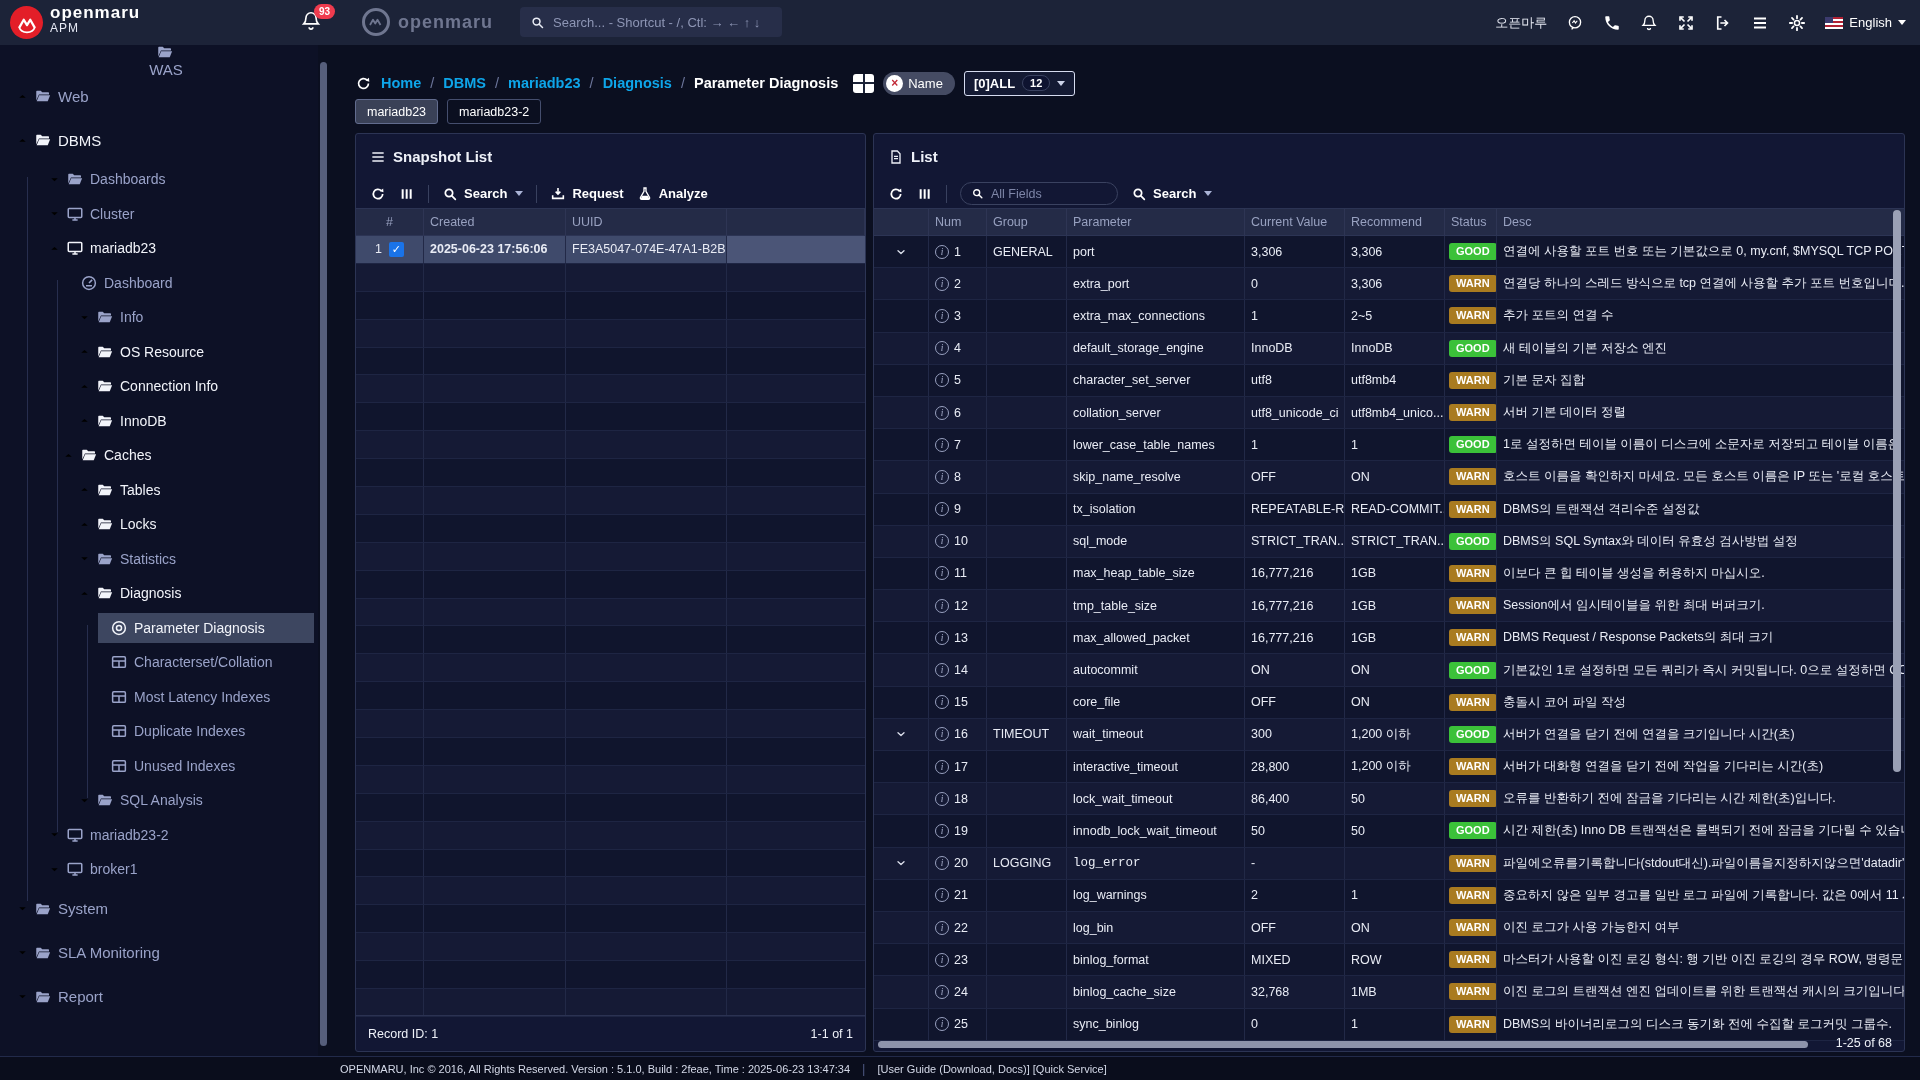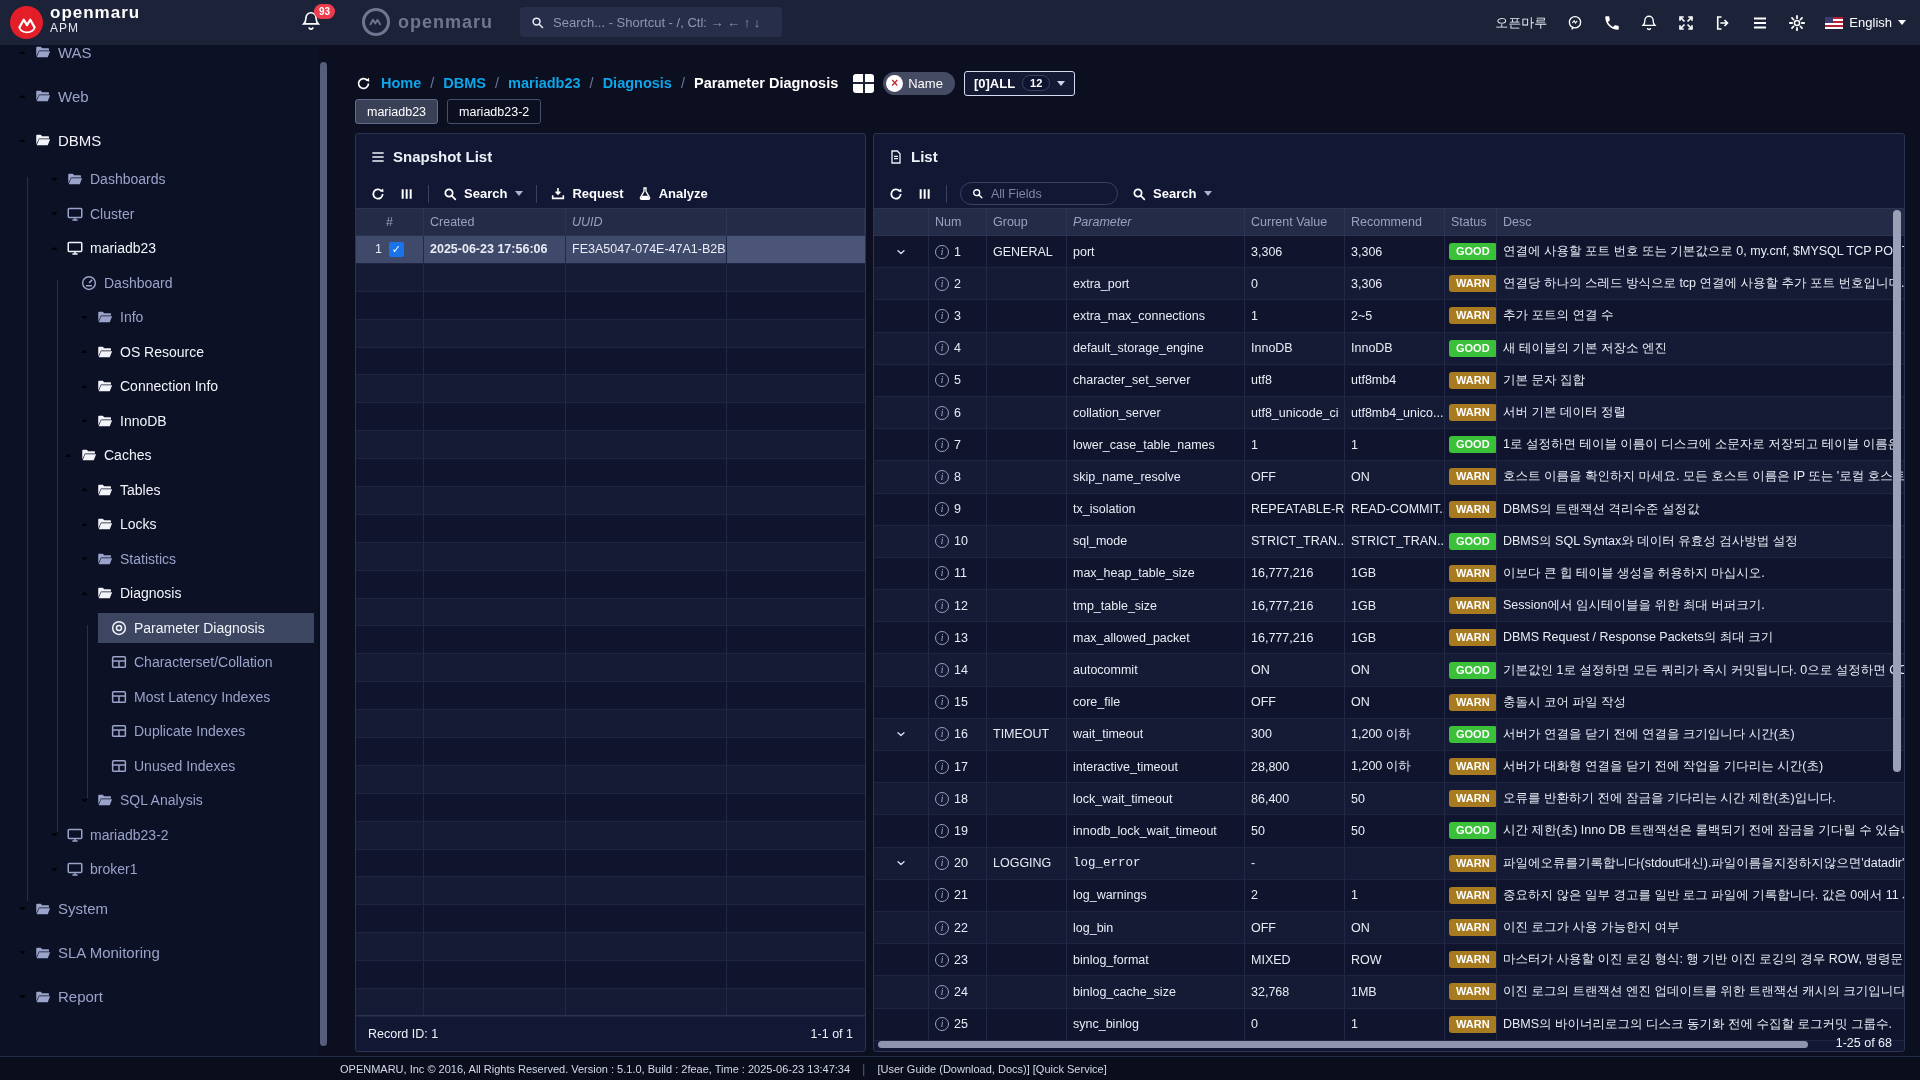--- a/index.html
+++ b/index.html
@@ -218,21 +218,21 @@
         <span class="caret"></span>
       </span>
     </div>
   </div>
 
   <div class="sidebar">
     <div class="tree" id="tree">
       <div class="guide" style="left:27px; top:147px; height:724px;"></div>
       <div class="guide" style="left:57px; top:250px; height:552px;"></div>
       <div class="guide" style="left:87px; top:595px; height:173px;"></div>
-    <div class="titem d0" style="padding-left: 14px;">
+    <div class="titem d0" style="padding-left: 14px; flex-direction: column;">
           <span class="chev">
             <svg viewBox="0 0 24 24">
               <path d="M6 14.5l6-5.5 6 5.5" stroke-width="2.6" stroke-linecap="round" stroke-linejoin="round"></path>
             </svg>
           </span>
           <span class="icn">
             <svg viewBox="0 0 24 24">
               <path d="M3 6a1 1 0 0 1 1-1h5l2 2h8a1 1 0 0 1 1 1v2H6.6L3 18z" fill="currentColor" stroke="none"></path>
               <path d="M6.9 11h14.6l-3.2 8H3.6z" fill="currentColor" stroke="none"></path>
             </svg>
@@ -660,21 +660,21 @@
               <path d="M9.5 3h5M10.5 3v5l-5.2 9a2 2 0 0 0 1.7 3h10a2 2 0 0 0 1.7-3l-5.2-9V3" stroke-width="2"></path>
               <path d="M8 14.5h8l2.2 3.8a1 1 0 0 1-.9 1.7H6.7a1 1 0 0 1-.9-1.7z" fill="currentColor" stroke="none"></path>
             </svg>
           </span>
         <span>Analyze</span>
       </span>
     </div>
     <div class="ghead" id="snap-head">
         <div class="hc center" style="width: 68px;">#</div>
         <div class="hc" style="width: 142px;">Created</div>
-        <div class="hc" style="width: 161px; font-style: italic;">UUID</div>
+        <div class="hc" style="width: 161px;">UUID</div>
         <div class="hc" style="flex: 1 1 0%;"></div>
       </div>
     <div class="grows" id="snap-rows" style="height:781px;">
         <div class="grow srow sel">
           <div class="gc snum" style="width: 68px;">
             <span>1</span>
             <span class="checkbox">✓</span>
           </div>
           <div class="gc created-v" style="width: 142px;">2025-06-23 17:56:06</div>
           <div class="gc" style="width: 161px;">FE3A5047-074E-47A1-B2B5-9D...</div>
@@ -889,21 +889,21 @@
             </svg>
           </span>
         <span>Search</span>
         <span class="caret"></span>
       </span>
     </div>
     <div class="ghead" id="param-head">
         <div class="hc" style="width: 55px;"></div>
         <div class="hc" style="width: 58px;">Num</div>
         <div class="hc" style="width: 80px;">Group</div>
-        <div class="hc" style="width: 178px; font-style: italic;">Parameter</div>
+        <div class="hc" style="width: 178px;">Parameter</div>
         <div class="hc" style="width: 100px;">Current Value</div>
         <div class="hc" style="width: 100px;">Recommend</div>
         <div class="hc" style="width: 52px;">Status</div>
         <div class="hc" style="flex: 1 1 0%; border-right: none;">Desc</div>
       </div>
     <div class="grows" id="param-rows" style="height:805px;">
         <div class="grow prow">
           <div class="gc exp" style="width: 55px;">
             <svg viewBox="0 0 24 24" style="stroke:currentColor;fill:none;">
               <path d="M6 9.5l6 5.5 6-5.5" stroke-width="2.6" stroke-linecap="round" stroke-linejoin="round"></path>

